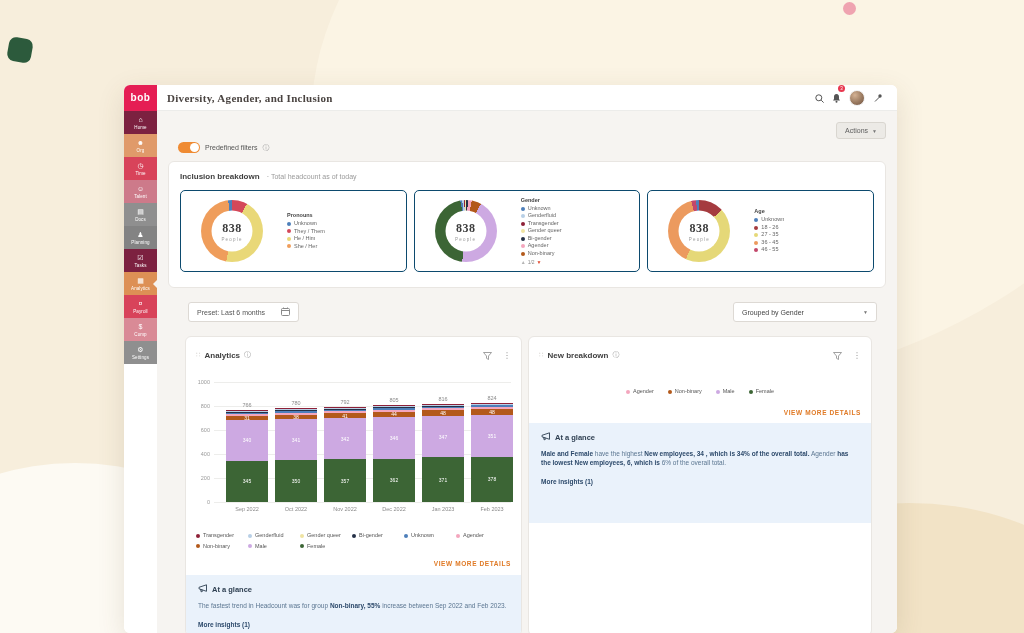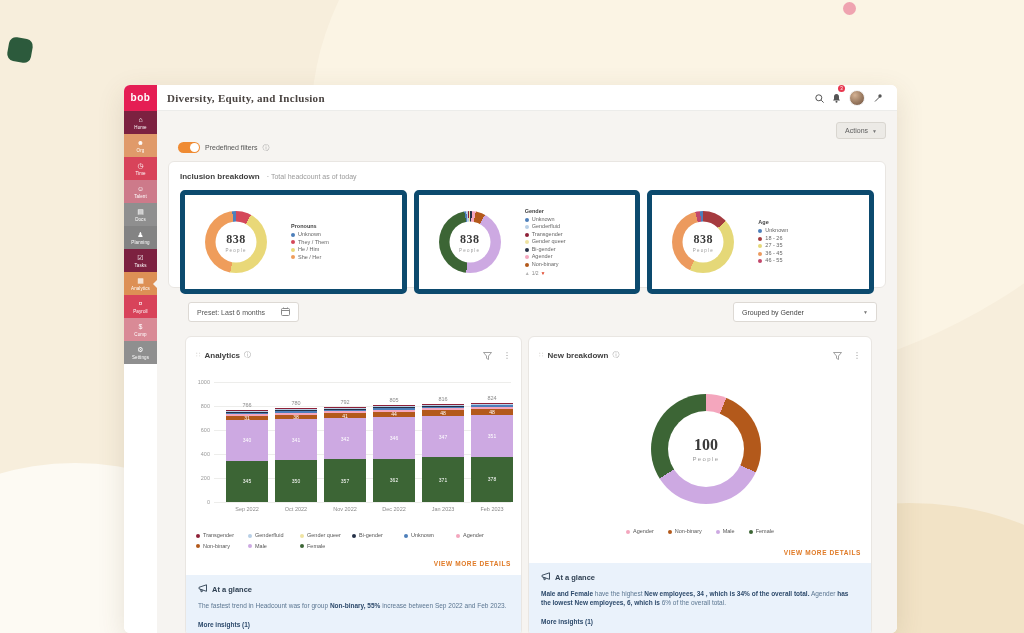--- a/index.html
+++ b/index.html
@@ -35,21 +35,21 @@
   .knob{position:absolute;right:1px;top:1px;width:9px;height:9px;border-radius:50%;background:#fff}
   .f-label{font-size:7px;color:#555}
   .info{color:#9b9b9b;font-size:7px;font-style:normal}
 
   .card{background:#fff;border:1px solid #e9e6e2;border-radius:6px}
   .breakdown{height:127px;padding:10px 11px}
   .bd-header{font-size:8px;color:#3f3f3f}
   .bd-header b{font-size:8px}
   .bd-sub{color:#9a9a9a;font-size:7px;margin-left:5px}
   .bd-cards{display:flex;gap:7px;margin-top:9px}
-  .mini-card{flex:1;border:5px solid #0c4a6e;border-radius:5px;height:104px;display:flex;align-items:center;padding:0 8px;background:#fff}
+  .mini-card{flex:1;border:1px solid #0c4a6e;border-radius:5px;height:82px;display:flex;align-items:center;padding:0 8px;background:#fff}
   .donut{width:62px;height:62px;border-radius:50%;position:relative;flex:none;margin-left:12px}
   .hole{position:absolute;left:50%;top:50%;transform:translate(-50%,-50%);width:41px;height:41px;background:#fff;border-radius:50%;display:flex;flex-direction:column;align-items:center;justify-content:center}
   .big{font-family:"Liberation Serif",serif;font-weight:700;font-size:12px;color:#3a3a3a;letter-spacing:.5px}
   .sub2{font-size:4.5px;color:#9a9a9a;letter-spacing:1.2px;margin-top:1px}
   .mini-legend{margin-left:24px;font-size:5.5px;color:#666}
   .lt{font-weight:700;color:#444;margin-bottom:2px;font-size:5.5px}
   .lg-item{display:flex;align-items:center;gap:3px;line-height:7.5px}
   .dot{width:4px;height:4px;border-radius:50%;flex:none}
   .pager{display:flex;align-items:center;gap:2px;margin-top:2px;color:#8a8a8a;font-size:5px;cursor:pointer}
   .pg-up{color:#b5b5b5;font-size:5px}
@@ -107,21 +107,21 @@
   <div class="blob2"></div>
   <div class="blob3"></div>
   <div class="gsq"></div>
   <div class="pdot"></div>
 </div>
 
 <div class="window">
 
   <div class="topbar">
     <div class="logo">bob</div>
-    <div class="tb-title">Diversity, Equity, and Inclusion</div>
+    <div class="tb-title">Diversity, Agender, and Inclusion</div>
     <div class="tb-icons">
       <span><svg width="9" height="9">
             <circle cx="3.8" cy="3.8" r="3" fill="none" stroke="#555" stroke-width="1"></circle>
             <line x1="6.2" y1="6.2" x2="8.6" y2="8.6" stroke="#555" stroke-width="1"></line>
           </svg></span>
       <span class="bell-wrap">
         <svg width="9" height="10">
             <path d="M4.5 1 C2.6 1 2 2.4 2 4 L2 6 L1 7.4 L8 7.4 L7 6 L7 4 C7 2.4 6.4 1 4.5 1 Z" fill="#555"></path>
             <circle cx="4.5" cy="8.7" r="1" fill="#555"></circle>
           </svg>
@@ -555,26 +555,20 @@
           <span class="p-title">New breakdown</span>
           <span class="info">ⓘ</span>
           <span class="p-actions">
             <span><svg width="9" height="8">
                   <path d="M0.5 0.5 H8.5 L5.5 4 V7.5 L3.5 6.3 V4 Z" fill="none" stroke="#8a8a8a" stroke-width="0.8"></path>
                 </svg></span>
             <span class="kebab">⋮</span>
           </span>
         </div>
         <div class="ne-body">
-          <div class="donut big-donut" style="background: conic-gradient(rgb(244, 166, 189) 0%, rgb(244, 166, 189) 6%, rgb(179, 89, 27) 6%, rgb(179, 89, 27) 32%, rgb(205, 169, 226) 32%, rgb(205, 169, 226) 66%, rgb(60, 101, 53) 66%, rgb(60, 101, 53) 100%);">
-            <div class="big-hole">
-              <div class="big-val">100</div>
-              <div class="big-sub">People</div>
-            </div>
-          </div>
           <div class="ne-legend">
               <div class="lg-item">
                 <span class="dot" style="background: rgb(244, 166, 189);"></span>
                 <span>Agender</span>
               </div>
               <div class="lg-item">
                 <span class="dot" style="background: rgb(179, 89, 27);"></span>
                 <span>Non-binary</span>
               </div>
               <div class="lg-item">

